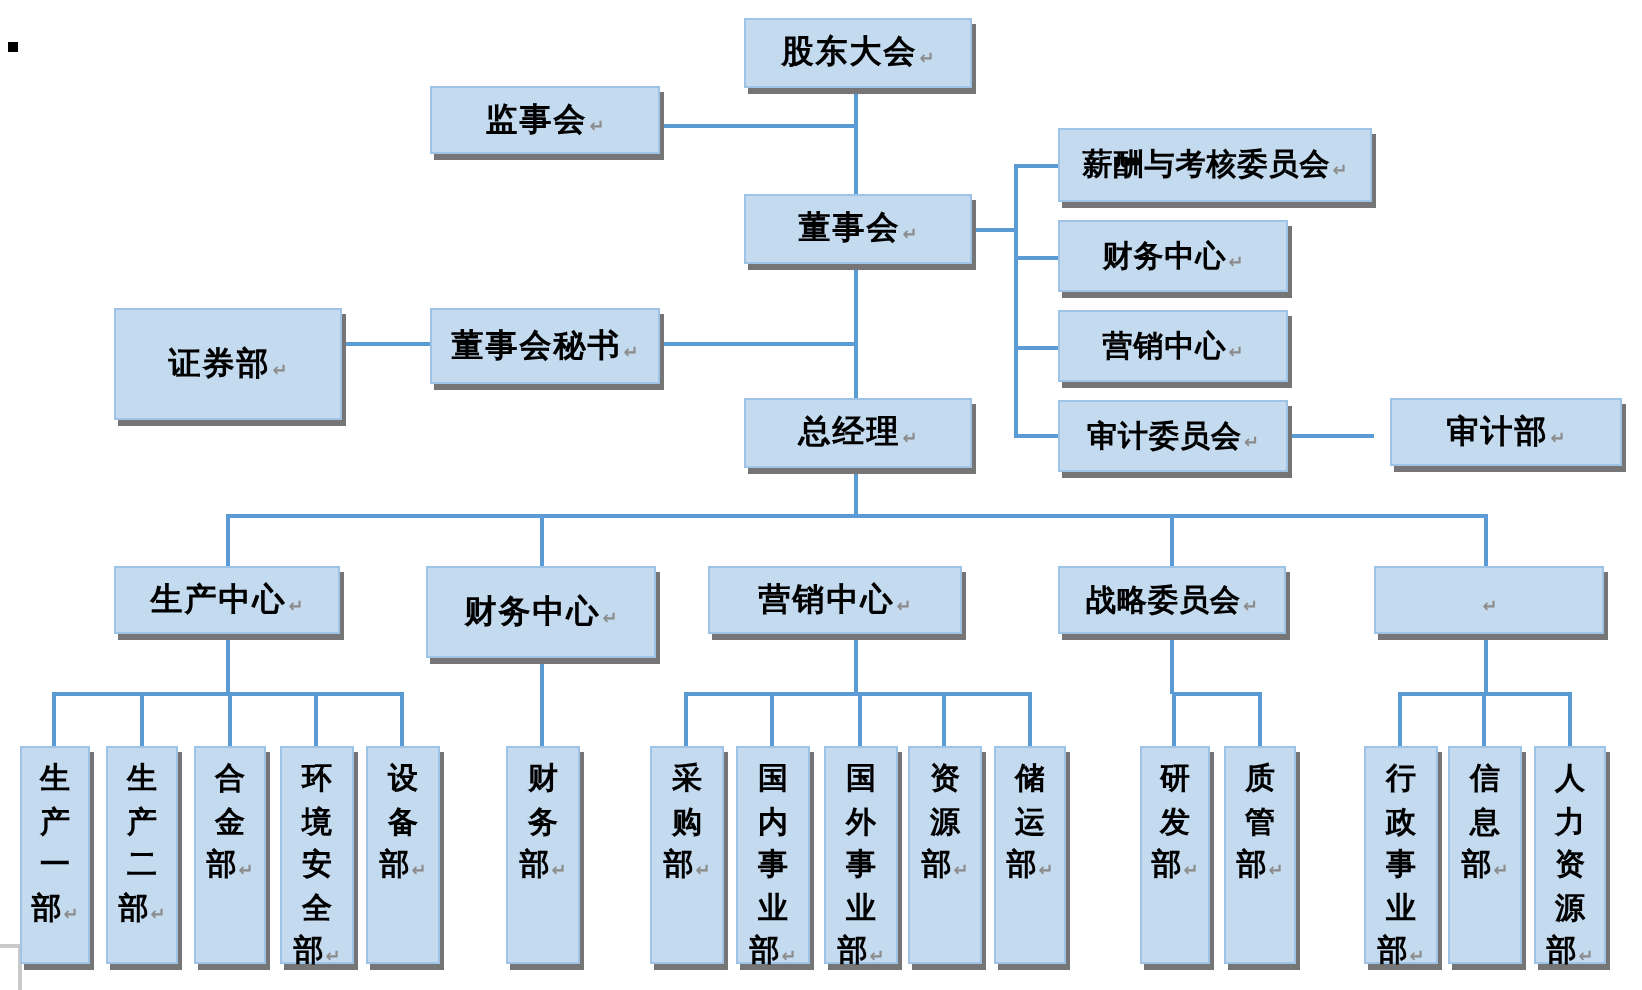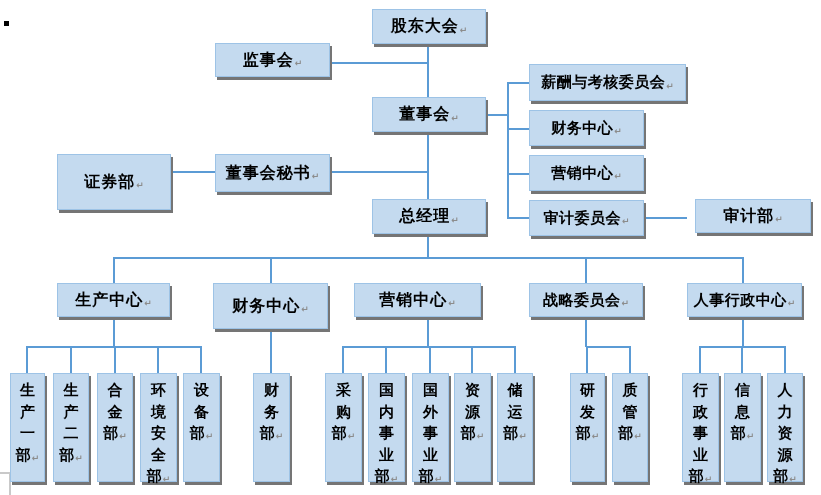--- a/index.html
+++ b/index.html
@@ -130,21 +130,20 @@
   </div>
   <div class="box" style="left:354px;top:283px;width:127px;height:34px">
     <span>营销中心</span>
       <span class="ret">↵</span>
   </div>
   <div class="box sm" style="left:529px;top:283px;width:114px;height:34px">
     <span>战略委员会</span>
       <span class="ret">↵</span>
   </div>
   <div class="box sm" style="left:687px;top:283px;width:115px;height:34px">
-    <span>人事行政中心</span>
       <span class="ret">↵</span>
   </div>
 
   <div class="box vbox" style="left:10px;top:373px;width:35px;height:109px">
       <span class="vch">生</span>
       <span class="vch">产</span>
       <span class="vch">一</span>
       <span class="vch">部<span class="ret">↵</span></span>
     </div>
   <div class="box vbox" style="left:53px;top:373px;width:36px;height:109px">

